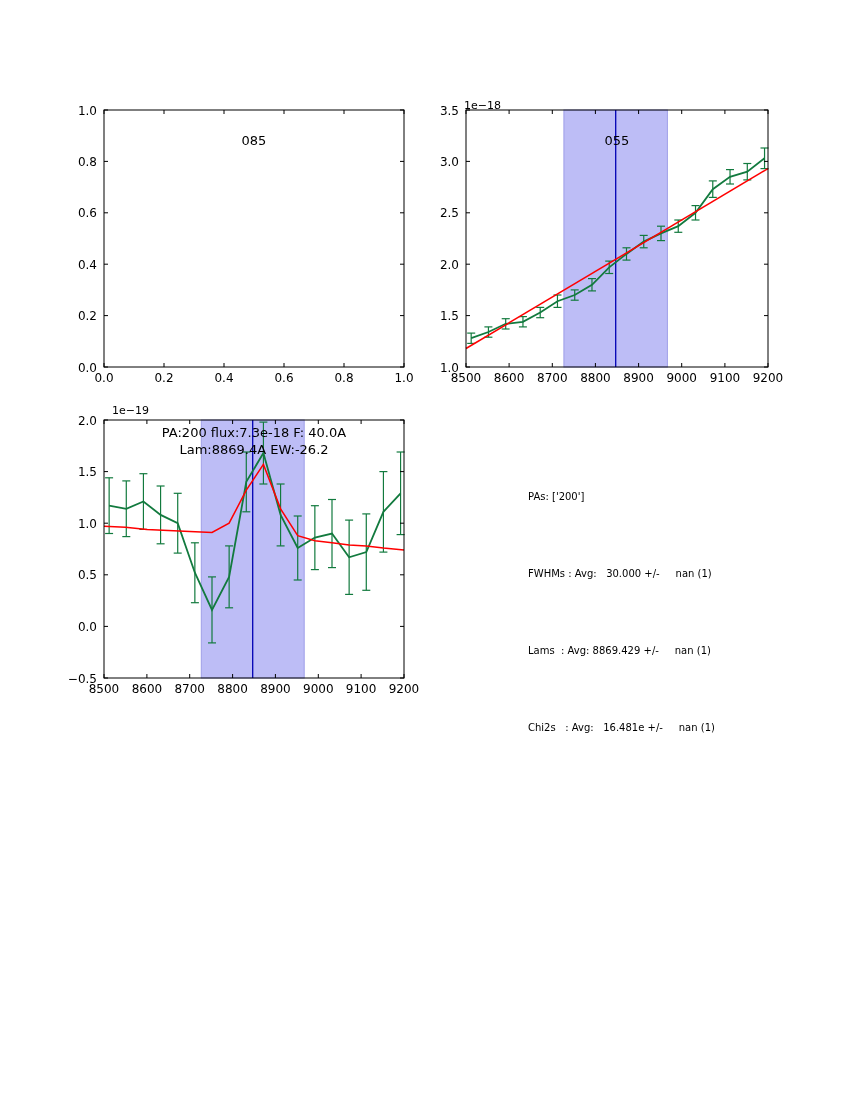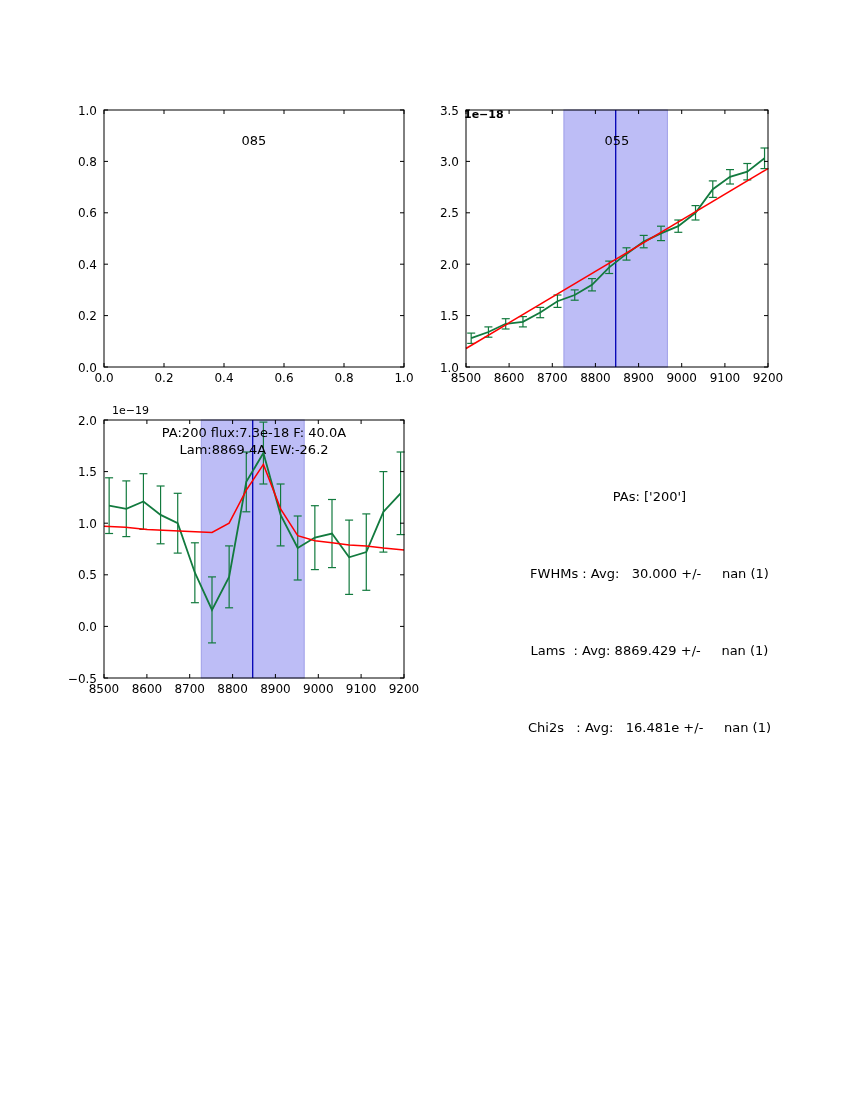--- a/index.html
+++ b/index.html
@@ -4,24 +4,24 @@
 <style>
   html,body{margin:0;padding:0;background:#ffffff;}
   .page{
     position:relative;width:850px;height:1100px;background:#ffffff;
     font-family:"DejaVu Sans","Liberation Sans",sans-serif;color:#000;overflow:hidden;
   }
   .page svg{position:absolute;left:0;top:0;}
   .page svg text{font-family:"DejaVu Sans","Liberation Sans",sans-serif;font-size:12px;fill:#000000;}
   .plot-title{position:absolute;font-size:13px;text-align:center;white-space:nowrap;margin-top:43px;}
   .offset-label{position:absolute;font-size:11px;white-space:nowrap;}
-  .stats{position:absolute;left:528px;top:433px;font-size:13px;line-height:25.65px;white-space:pre;text-align:center;}
+  .stats{position:absolute;left:528px;top:433px;font-size:10px;line-height:25.65px;white-space:pre;}
   .t085{left:104px;width:300px;top:90px;}
   .t095{left:466px;width:302px;top:90px;}
-  .off095{left:464px;top:108px;font-weight:bold;}
+  .off095{left:464px;top:99px;}
   .tbl1{left:104px;width:300px;top:382px;}
   .tbl2{left:104px;width:300px;top:399px;}
   .offbl{left:112px;top:404px;}
 </style>
 </head>
 <body>
 
 <div class="page">
   <svg id="plots-svg" width="850" height="1100">
       <g>

